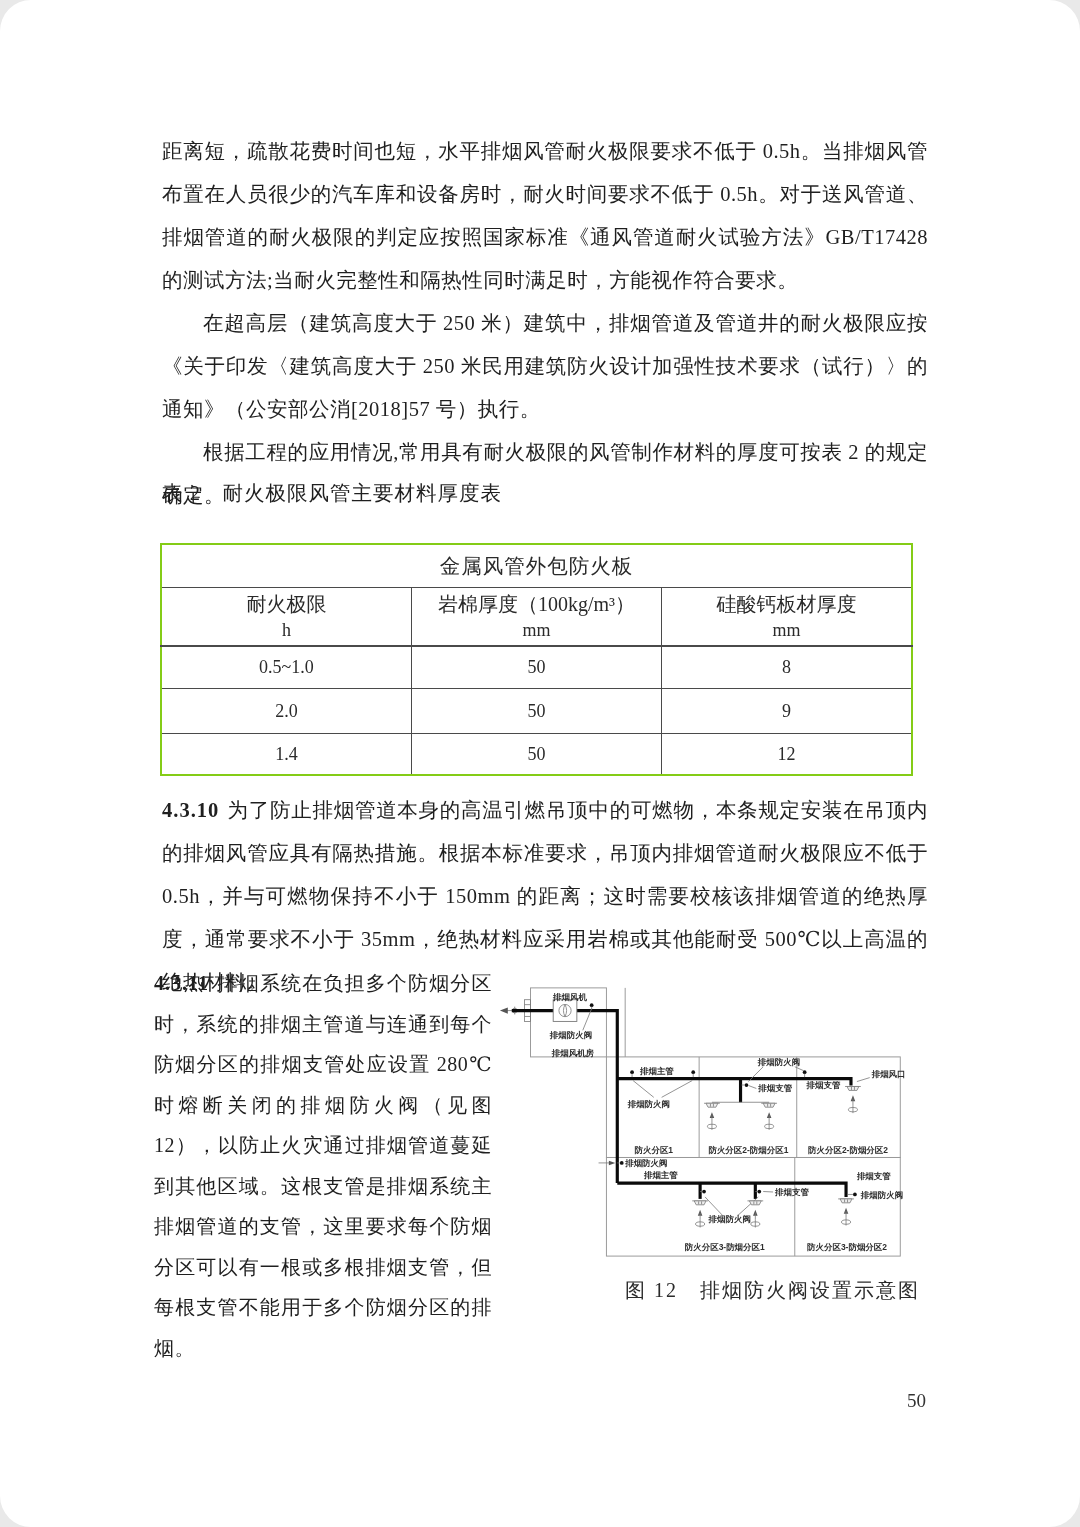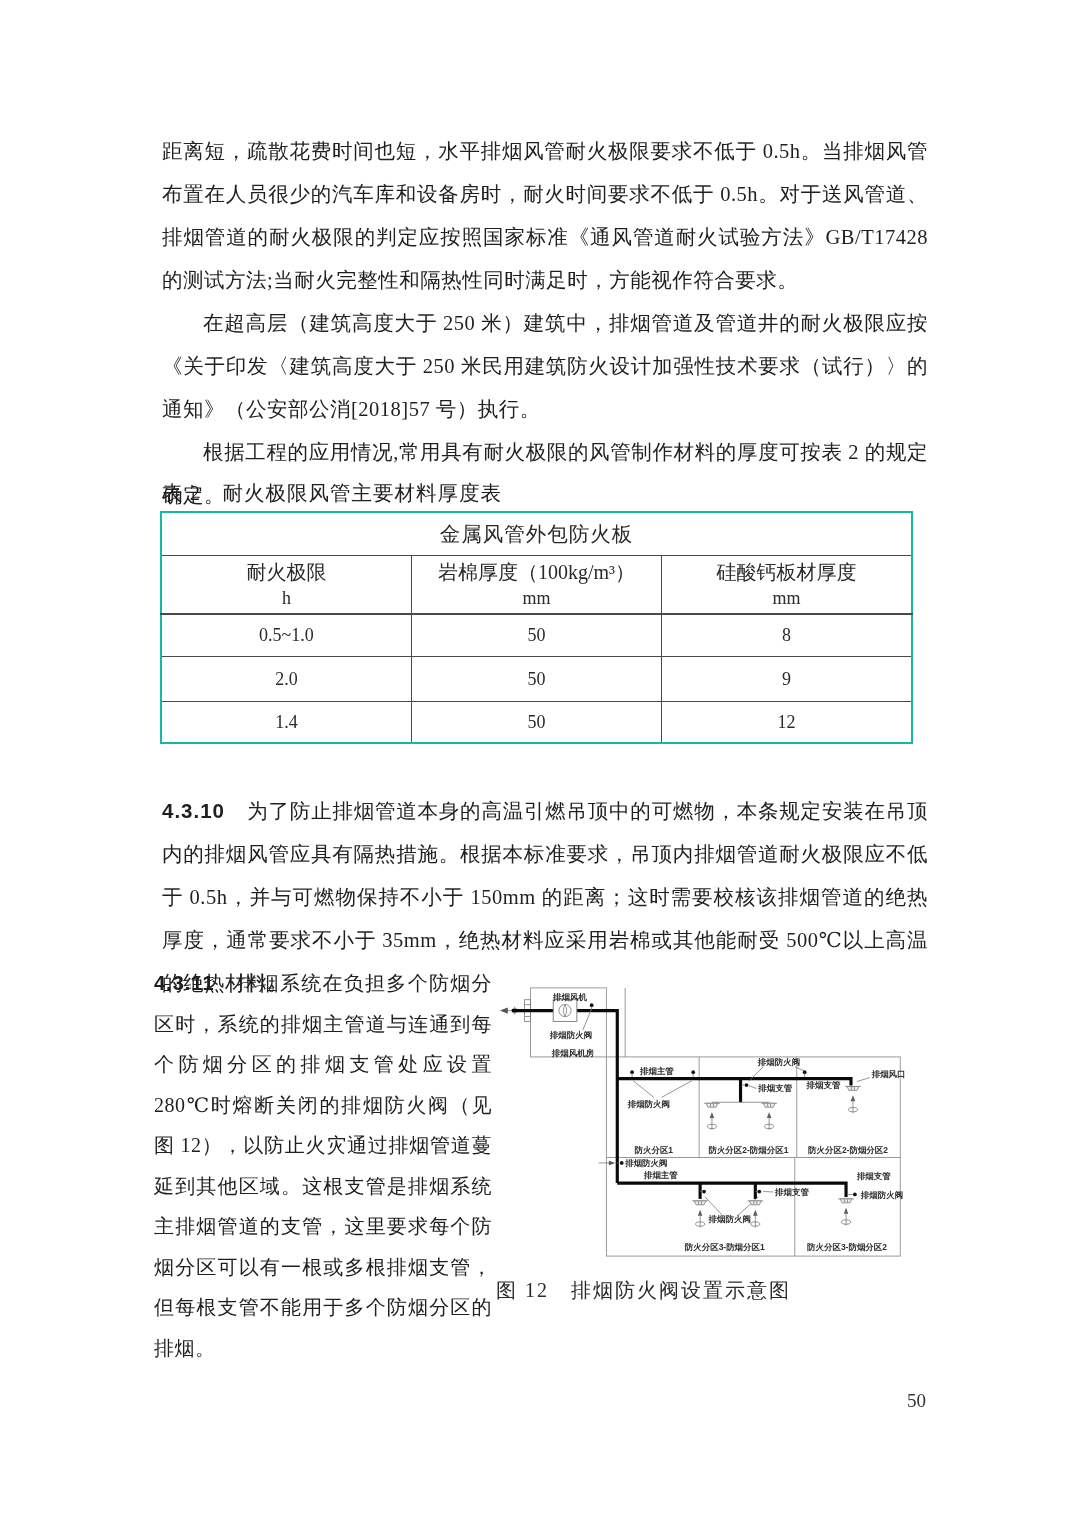--- a/index.html
+++ b/index.html
@@ -4,60 +4,61 @@
 <style>
   html,body{margin:0;padding:0;background:#e9e9e9;}
   .page{
     position:relative;
     width:1080px;height:1527px;
     margin:0 auto;
     background:#ffffff;
     font-family:"Liberation Serif","DejaVu Serif",serif;
     color:#1f1f1f;
     overflow:hidden;
+    border-radius:31px;
   }
   .para{
     position:absolute;left:162px;width:766px;
     font-size:20.5px;line-height:43px;
     text-align:justify;text-justify:inter-character;
     letter-spacing:0.5px;
   }
   .indent{text-indent:2em;}
   .sec-num{
-    font-family:Liberation Sans, sans-serif;
-    font-weight:bold;letter-spacing:1px;margin-right:22px;
+    font-family:Liberation Serif, serif;
+    font-weight:bold;letter-spacing:1px;margin-right:8px;
   }
   .table-title{
     position:absolute;top:479px;left:162px;width:766px;
     text-align:left;font-size:20.5px;letter-spacing:1px;
   }
   table.spec{
     position:absolute;top:511px;left:160px;width:753px;
     border-collapse:collapse;table-layout:fixed;
     font-size:20px;text-align:center;color:#2a2a2a;
   }
   table.spec td{border:1px solid #4a4a4a;padding:0;}
-  table.spec{border:2px solid #14b8a6;}
+  table.spec{border:2px solid #84cc16;margin-top:32px;}
   td.span-head{height:42px;font-size:20.5px;letter-spacing:1px;}
   td.col-head{height:57px;border-bottom-width:2px !important;}
   td.col-head .c-label{font-size:20px;line-height:27px;}
   td.col-head .c-unit{font-size:18px;line-height:24px;font-family:"Liberation Serif",serif;}
   td.val{height:41px;font-size:18px;text-align:center;}
   .s4311-wrap{
     position:absolute;top:963px;left:154px;width:766px;
     display:flex;justify-content:space-between;align-items:flex-start;
   }
   .s4311-text{
     width:338px;font-size:20px;line-height:40.5px;
     text-align:justify;text-justify:inter-character;letter-spacing:0.5px;
   }
   .figure-col{width:424px;padding-top:10px;}
   .figure-col svg{display:block;}
   .fig-caption{
-    margin-top:8px;text-align:left;font-size:20px;letter-spacing:2px;color:#2a2a2a;
+    margin-top:8px;text-align:right;font-size:20px;letter-spacing:2px;color:#2a2a2a;
   }
   .page-num{
     position:absolute;top:1390px;right:154px;
     font-size:19px;color:#333;
   }
   .fl-box{stroke:#9a9a9a;stroke-width:1;fill:none;}
   .duct{stroke:#0a0a0a;stroke-width:3.2;fill:none;}
   .thin{stroke:#777;stroke-width:0.8;fill:none;}
   .lbl{font-family:"Liberation Sans","DejaVu Sans",sans-serif;font-size:8.6px;font-weight:600;fill:#2e2e2e;}
   .dotf{fill:#111;}

